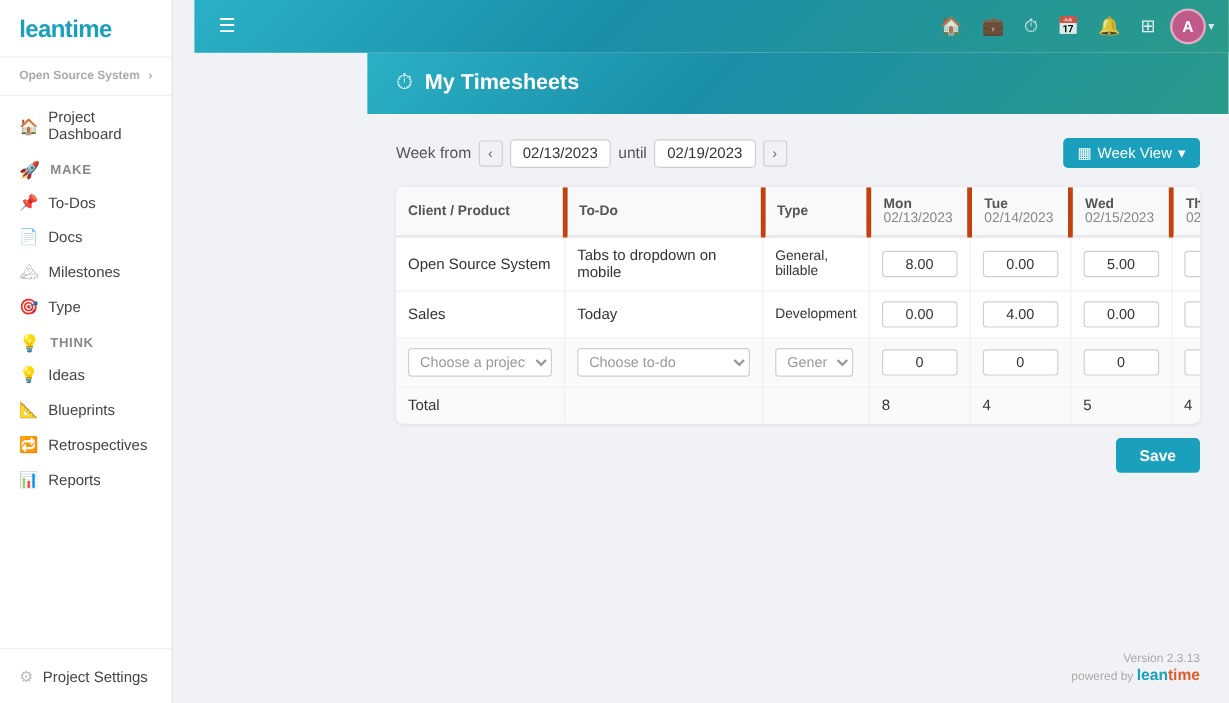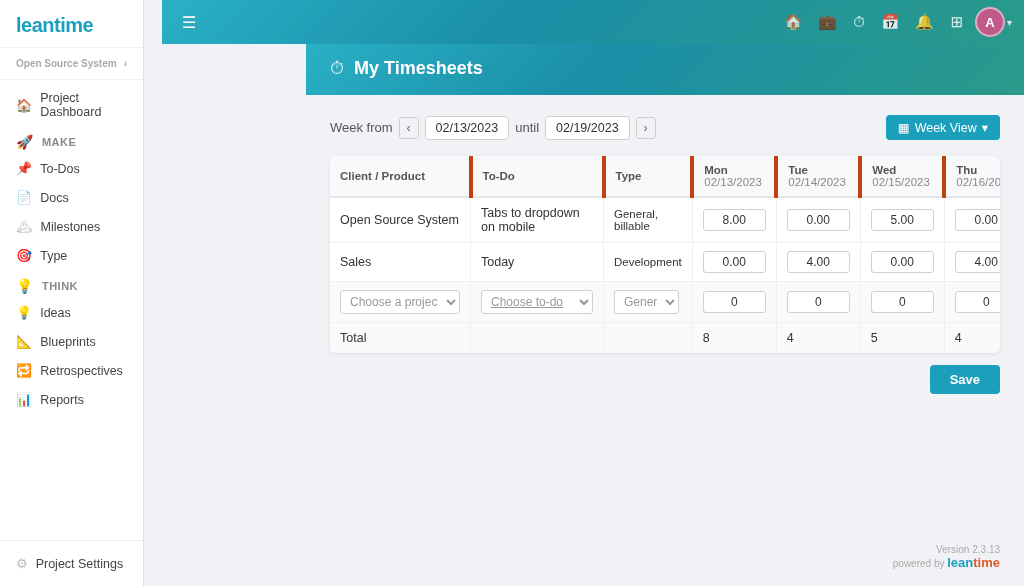--- a/index.html
+++ b/index.html
@@ -228,21 +228,21 @@
     .project-select, .todo-select, .type-select {
       border: 1px solid #d0d0d0;
       border-radius: 3px;
       padding: 3px 5px;
       font-size: 12px;
       color: #999;
       background: #fff;
       cursor: pointer;
     }
     .project-select { width: 120px; }
-    .todo-select { width: 112px; text-decoration: underline; }
+    .todo-select { width: 144px; }
     .type-select { width: 65px; }
 
     
     #save-area {
       display: flex;
       justify-content: flex-end;
       padding: 12px 0 4px;
     }
     #save-btn {
       background: #1a9fbc;

